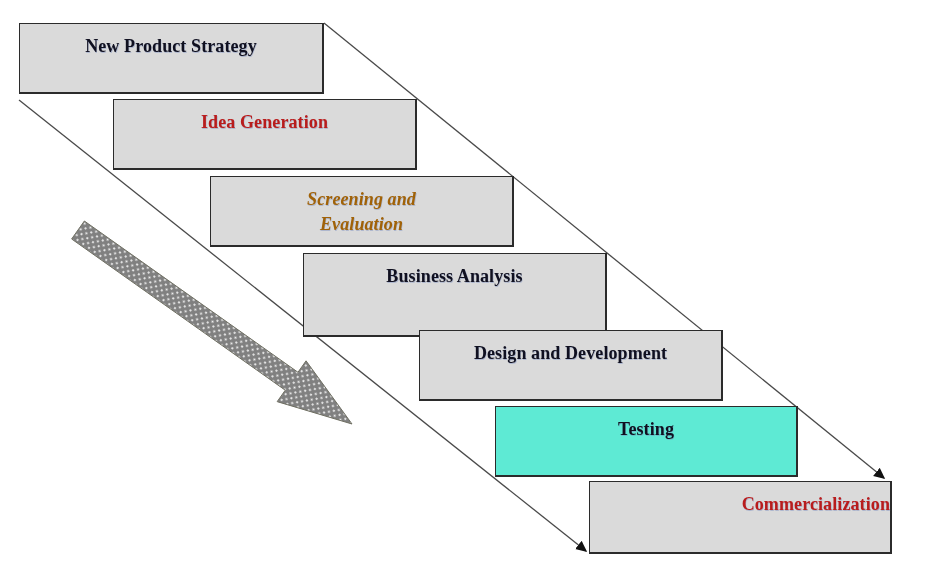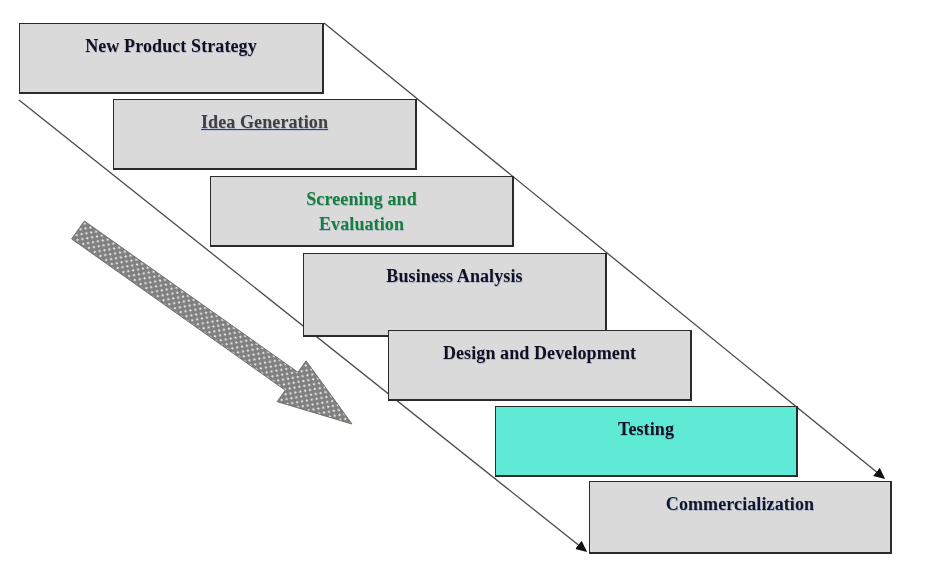--- a/index.html
+++ b/index.html
@@ -74,33 +74,33 @@
     <g id="flow-arrow-group">
         <polygon points="71.64,238.98 285.25,390.22 277.16,401.64 352.00,424.00 306.05,360.84 297.96,372.26 84.36,221.02" fill="url(#stipple)" stroke="#6f6f62" stroke-width="1"></polygon>
       </g>
   </svg>
 
   <div id="stage-boxes">
       <div class="stage-box" style="left: 19px; top: 23px; width: 305px; height: 71px; background: rgb(218, 218, 218); border-color: rgb(43, 43, 43);">
         <div class="stage-label" style="color: rgb(16, 16, 32);">New Product Strategy</div>
       </div>
       <div class="stage-box" style="left: 113px; top: 99px; width: 304px; height: 71px; background: rgb(218, 218, 218); border-color: rgb(43, 43, 43);">
-        <div class="stage-label" style="color: #404040; text-decoration: underline;">Idea Generation</div>
+        <div class="stage-label" style="color: #b91c1c;">Idea Generation</div>
       </div>
       <div class="stage-box" style="left: 210px; top: 176px; width: 304px; height: 71px; background: rgb(218, 218, 218); border-color: rgb(43, 43, 43);">
-        <div class="stage-label" style="color: #15803d;">Screening and
+        <div class="stage-label" style="color: #a16207; font-style: italic;">Screening and
 Evaluation</div>
       </div>
       <div class="stage-box" style="left: 303px; top: 253px; width: 304px; height: 84px; background: rgb(218, 218, 218); border-color: rgb(43, 43, 43);">
         <div class="stage-label" style="color: rgb(16, 16, 32);">Business Analysis</div>
       </div>
-      <div class="stage-box" style="left: 388px; top: 330px; width: 304px; height: 71px; background: rgb(218, 218, 218); border-color: rgb(43, 43, 43);">
+      <div class="stage-box" style="left: 419px; top: 330px; width: 304px; height: 71px; background: rgb(218, 218, 218); border-color: rgb(43, 43, 43);">
         <div class="stage-label" style="color: rgb(16, 16, 32);">Design and Development</div>
       </div>
       <div class="stage-box" style="left: 495px; top: 406px; width: 303px; height: 71px; background: #5eead4; border-color: rgb(43, 43, 43);">
         <div class="stage-label" style="color: rgb(16, 16, 32);">Testing</div>
       </div>
       <div class="stage-box" style="left: 589px; top: 481px; width: 303px; height: 73px; background: rgb(218, 218, 218); border-color: rgb(43, 43, 43);">
-        <div class="stage-label" style="color: #0f172a;">Commercialization</div>
+        <div class="stage-label" style="color: #b91c1c; text-align: right;">Commercialization</div>
       </div>
     </div>
 
 </div>
 
 </body></html>

